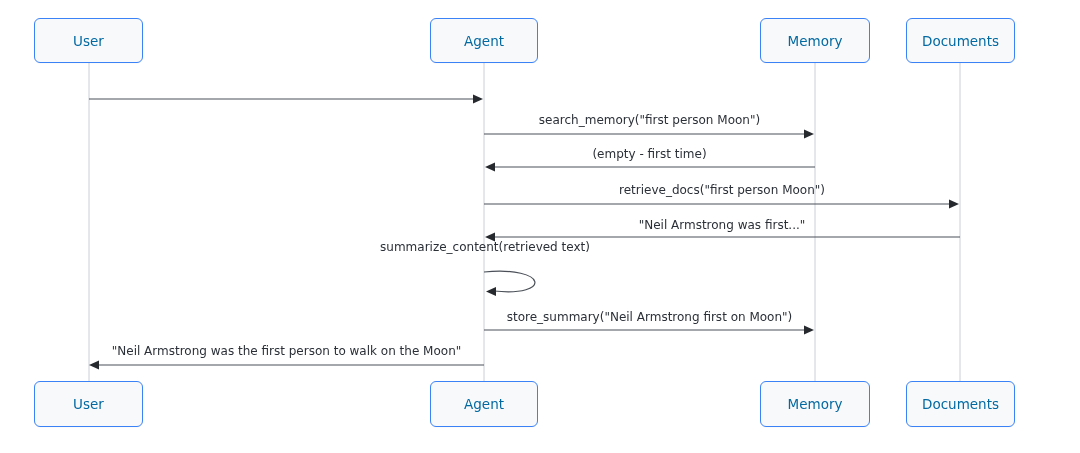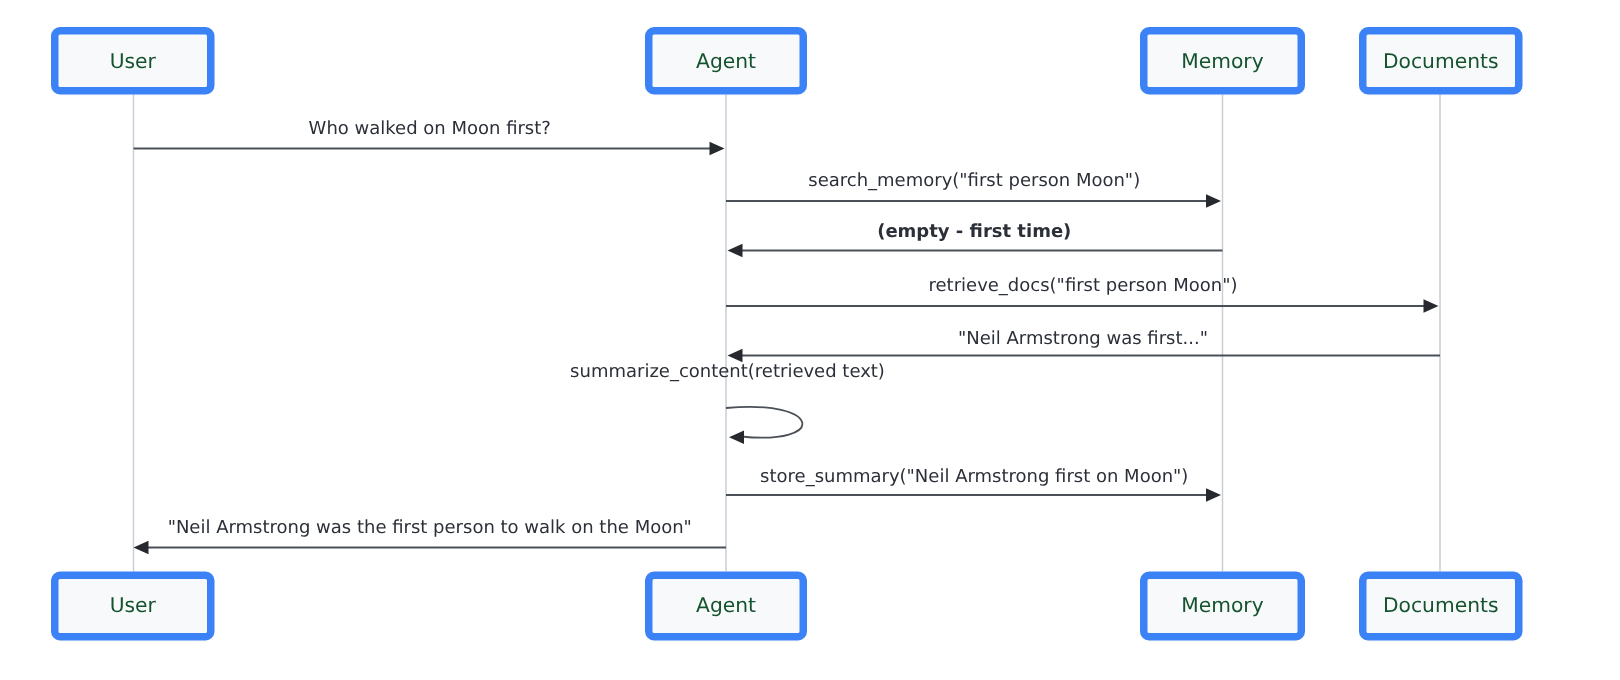--- a/index.html
+++ b/index.html
@@ -8,24 +8,24 @@
     width:1080px;height:453px;
     background:#ffffff;
     font-family:"DejaVu Sans","Liberation Sans",sans-serif;
     overflow:hidden;
   }
   svg.lines{position:absolute;left:0;top:0;width:1080px;height:453px;}
   .actor-box{
     position:absolute;
     box-sizing:border-box;
     background:#f8f9fb;
-    border:5px solid #3b82f6;
+    border:1px solid #3b82f6;
     border-radius:6px;
     display:flex;align-items:center;justify-content:center;
-    color:#14532d;
+    color:#0369a1;
     font-size:13.5px;
     box-shadow:0 1px 1px rgba(0,0,0,0.02);
   }
   .msg-label{
     position:absolute;
     color:#2b3038;
     font-size:12px;
     text-align:center;
     white-space:nowrap;
     line-height:14px;
@@ -36,21 +36,21 @@
   .memory-top{left:760px;top:18px;width:110px;height:45px;}
   .documents-top{left:906px;top:18px;width:109px;height:45px;}
   
   .user-bottom{left:34px;top:381px;width:109px;height:46px;}
   .agent-bottom{left:430px;top:381px;width:108px;height:46px;}
   .memory-bottom{left:760px;top:381px;width:110px;height:46px;}
   .documents-bottom{left:906px;top:381px;width:109px;height:46px;}
   
   .m0{left:89px;top:78px;width:395px;}
   .m1{left:484px;top:113px;width:331px;}
-  .m2{left:484px;top:147px;width:331px;font-weight:bold;}
+  .m2{left:484px;top:147px;width:331px;}
   .m3{left:484px;top:183px;width:476px;}
   .m4{left:484px;top:218px;width:476px;}
   .m5{left:310px;top:240px;width:350px;}
   .m6{left:484px;top:310px;width:331px;}
   .m7{left:89px;top:344px;width:395px;}
 </style>
 </head>
 <body>
 
 <div class="stage">
@@ -106,21 +106,20 @@
   <div class="actor-box agent-bottom">
     <span>Agent</span>
   </div>
   <div class="actor-box memory-bottom">
     <span>Memory</span>
   </div>
   <div class="actor-box documents-bottom">
     <span>Documents</span>
   </div>
 
-  <div class="msg-label m0">Who walked on Moon first?</div>
   <div class="msg-label m1">search_memory("first person Moon")</div>
   <div class="msg-label m2">(empty - first time)</div>
   <div class="msg-label m3">retrieve_docs("first person Moon")</div>
   <div class="msg-label m4">"Neil Armstrong was first..."</div>
   <div class="msg-label m5">summarize_content(retrieved text)</div>
   <div class="msg-label m6">store_summary("Neil Armstrong first on Moon")</div>
   <div class="msg-label m7">"Neil Armstrong was the first person to walk on the Moon"</div>
 
 </div>
 

